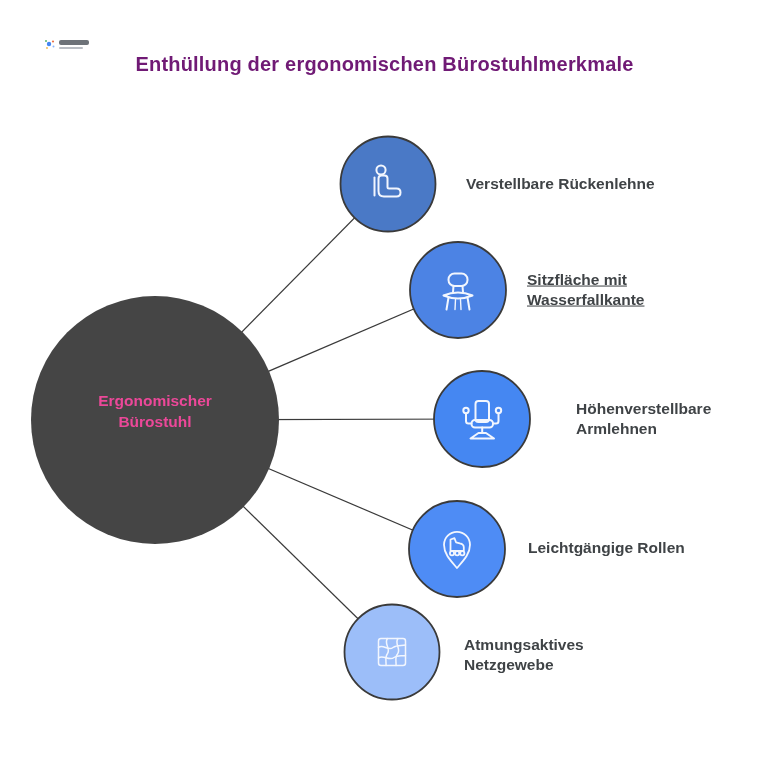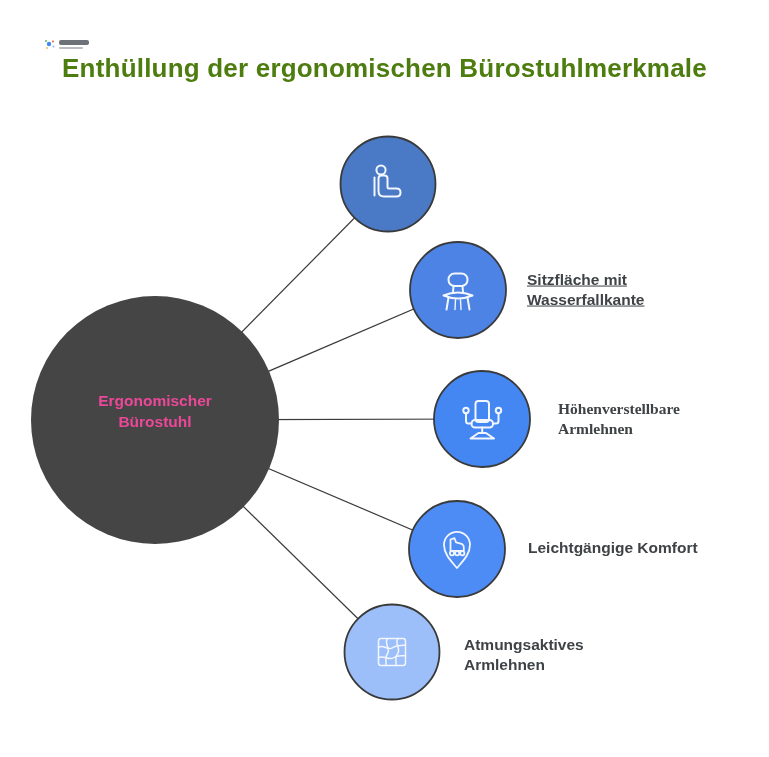--- a/index.html
+++ b/index.html
@@ -13,23 +13,23 @@
     background: #ffffff;
     overflow: hidden;
   }
 
   .page-title {
     position: absolute;
     top: 53px;
     left: 0;
     width: 100%;
     text-align: center;
-    font-size: 26px;
+    font-size: 20px;
     font-weight: bold;
-    color: #4d7c0f;
+    color: #701a75;
     letter-spacing: 0.2px;
   }
 
   
   .brand-logo {
     position: absolute;
     left: 44px;
     top: 38px;
     display: flex;
     align-items: flex-start;
@@ -164,21 +164,22 @@
     <path d="M10.5,30 C15,26 21,33.5 26,29.5 C30,26.5 34.5,28.5 37.5,27.5"></path>
     <path d="M19.5,10.5 C15.5,15.5 23,20.5 19.5,25.5 C16.5,29.5 18.5,34 18,37.5"></path>
     <path d="M30,10.5 C26,15.5 33.5,21 29.5,26 C26.5,29.5 28.5,34 28,37.5"></path>
   </svg>
 
   <div class="center-text">
     <div class="center-heading">Ergonomischer
 Bürostuhl</div>
   </div>
 
+  <div class="feature-label" style="left:466px; top:184px;">Verstellbare Rückenlehne</div>
   <div class="feature-label" style="left:527px; top:290px;text-decoration:underline;">Sitzfläche mit
 Wasserfallkante</div>
-  <div class="feature-label" style="left:558px; top:419px;font-family:Liberation Serif, serif;">Höhenverstellbare
+  <div class="feature-label" style="left:576px; top:419px;">Höhenverstellbare
 Armlehnen</div>
-  <div class="feature-label" style="left:528px; top:548px;">Leichtgängige Komfort</div>
+  <div class="feature-label" style="left:528px; top:548px;">Leichtgängige Rollen</div>
   <div class="feature-label" style="left:464px; top:655px;">Atmungsaktives
-Armlehnen</div>
+Netzgewebe</div>
 
 </div>
 
 </body></html>

